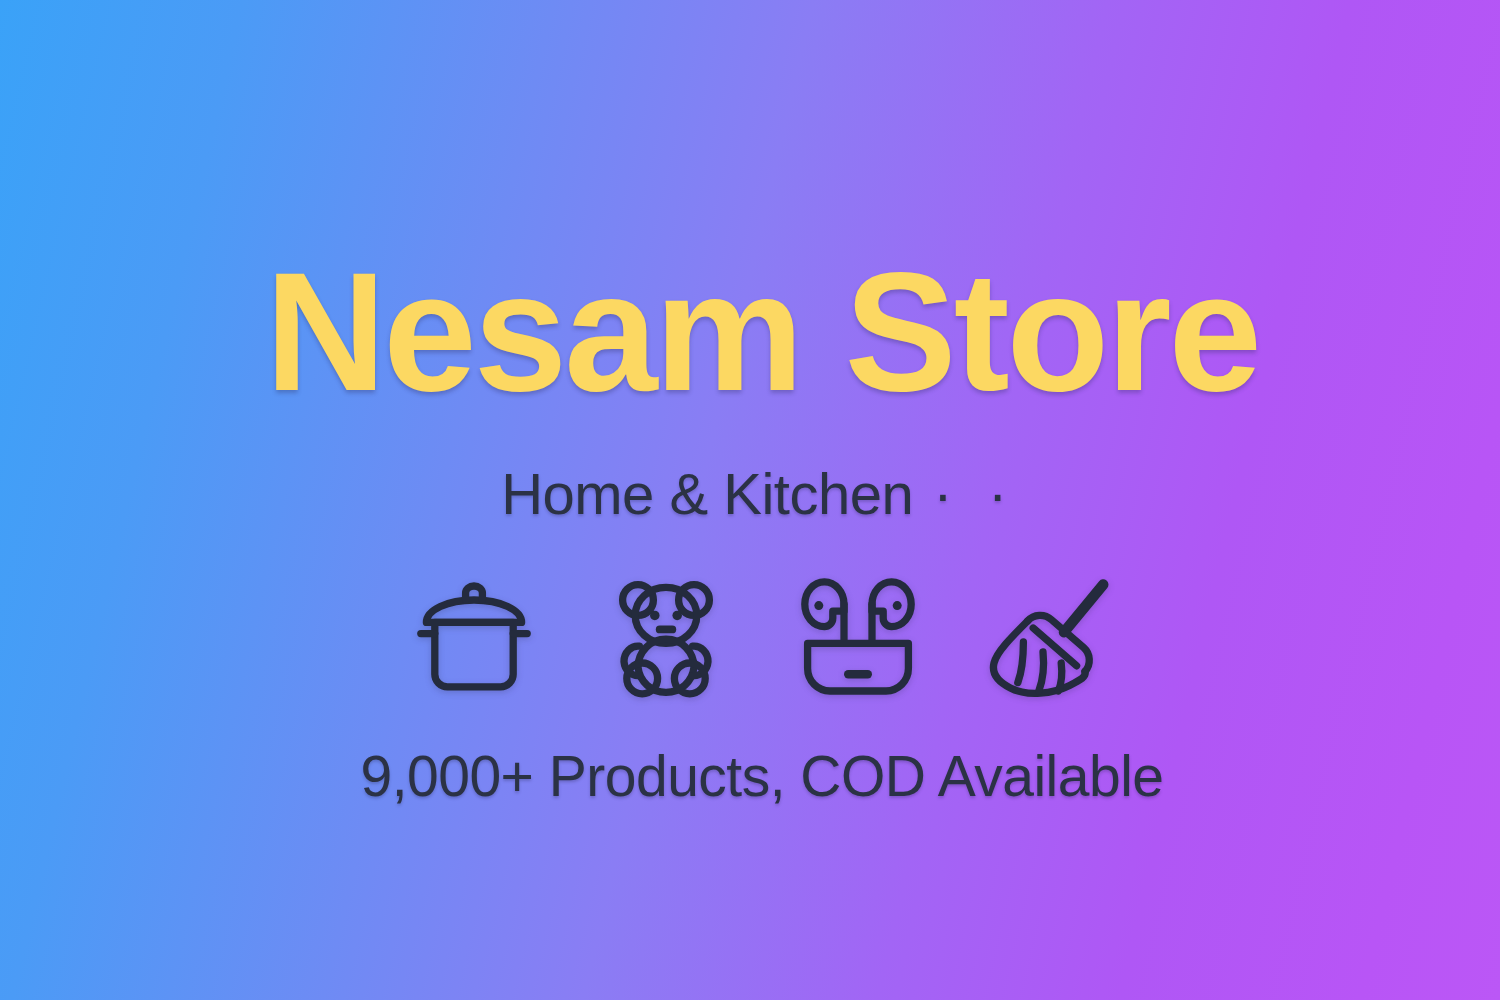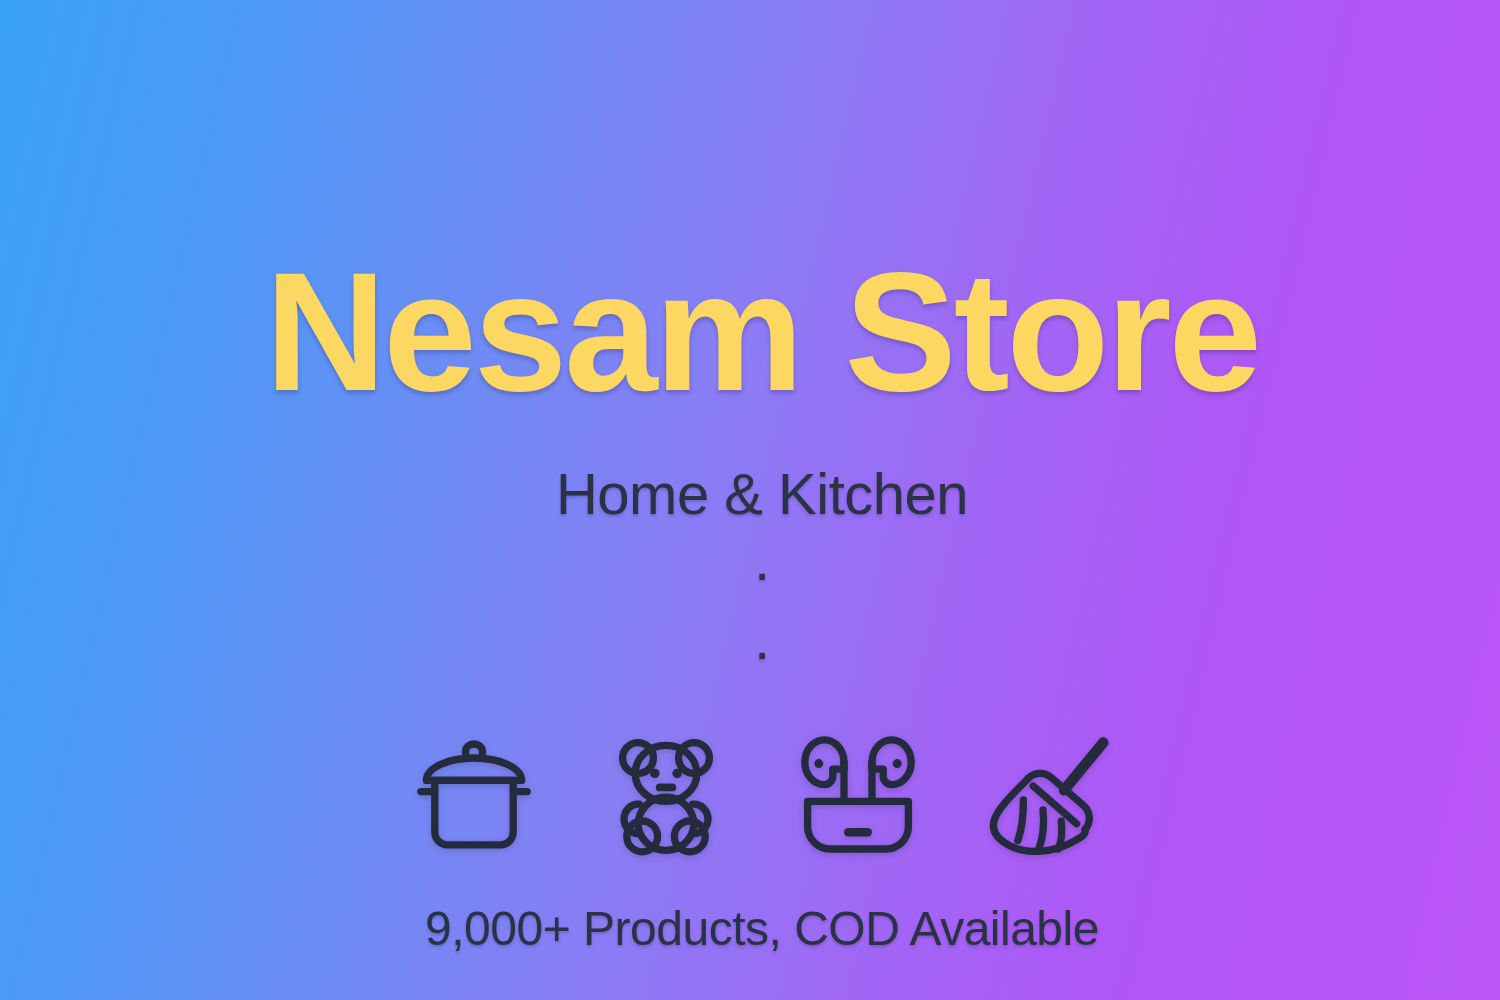--- a/index.html
+++ b/index.html
@@ -53,22 +53,21 @@
   #subtitle {
     margin-top:44px;
     font-size:58px;
     font-weight:normal;
     letter-spacing:-0.5px;
     color:#2B3245;
     text-shadow:0 2px 3px rgba(30,30,70,0.25);
     white-space:nowrap;
     display:flex;
     align-items:center;
-    gap:12px;
-    flex-direction:column;
+    gap:4px;
   }
   #subtitle .sep {
     display:inline-block;
     padding:0 16px;
     color:#2B3245;
   }
 
   
   #icon-row {
     margin-top:38px;
@@ -95,21 +94,21 @@
     stroke:#242B3D;
     stroke-width:5.2;
     stroke-linecap:round;
     stroke-linejoin:round;
   }
   .fl { fill:#242B3D; stroke:none; }
 
   
   #footer-text {
     margin-top:38px;
-    font-size:48px;
+    font-size:57px;
     font-weight:normal;
     letter-spacing:-0.5px;
     color:#2B3245;
     text-shadow:0 2px 3px rgba(30,30,70,0.25);
     white-space:nowrap;
   }
 </style>
 </head>
 <body>
 

